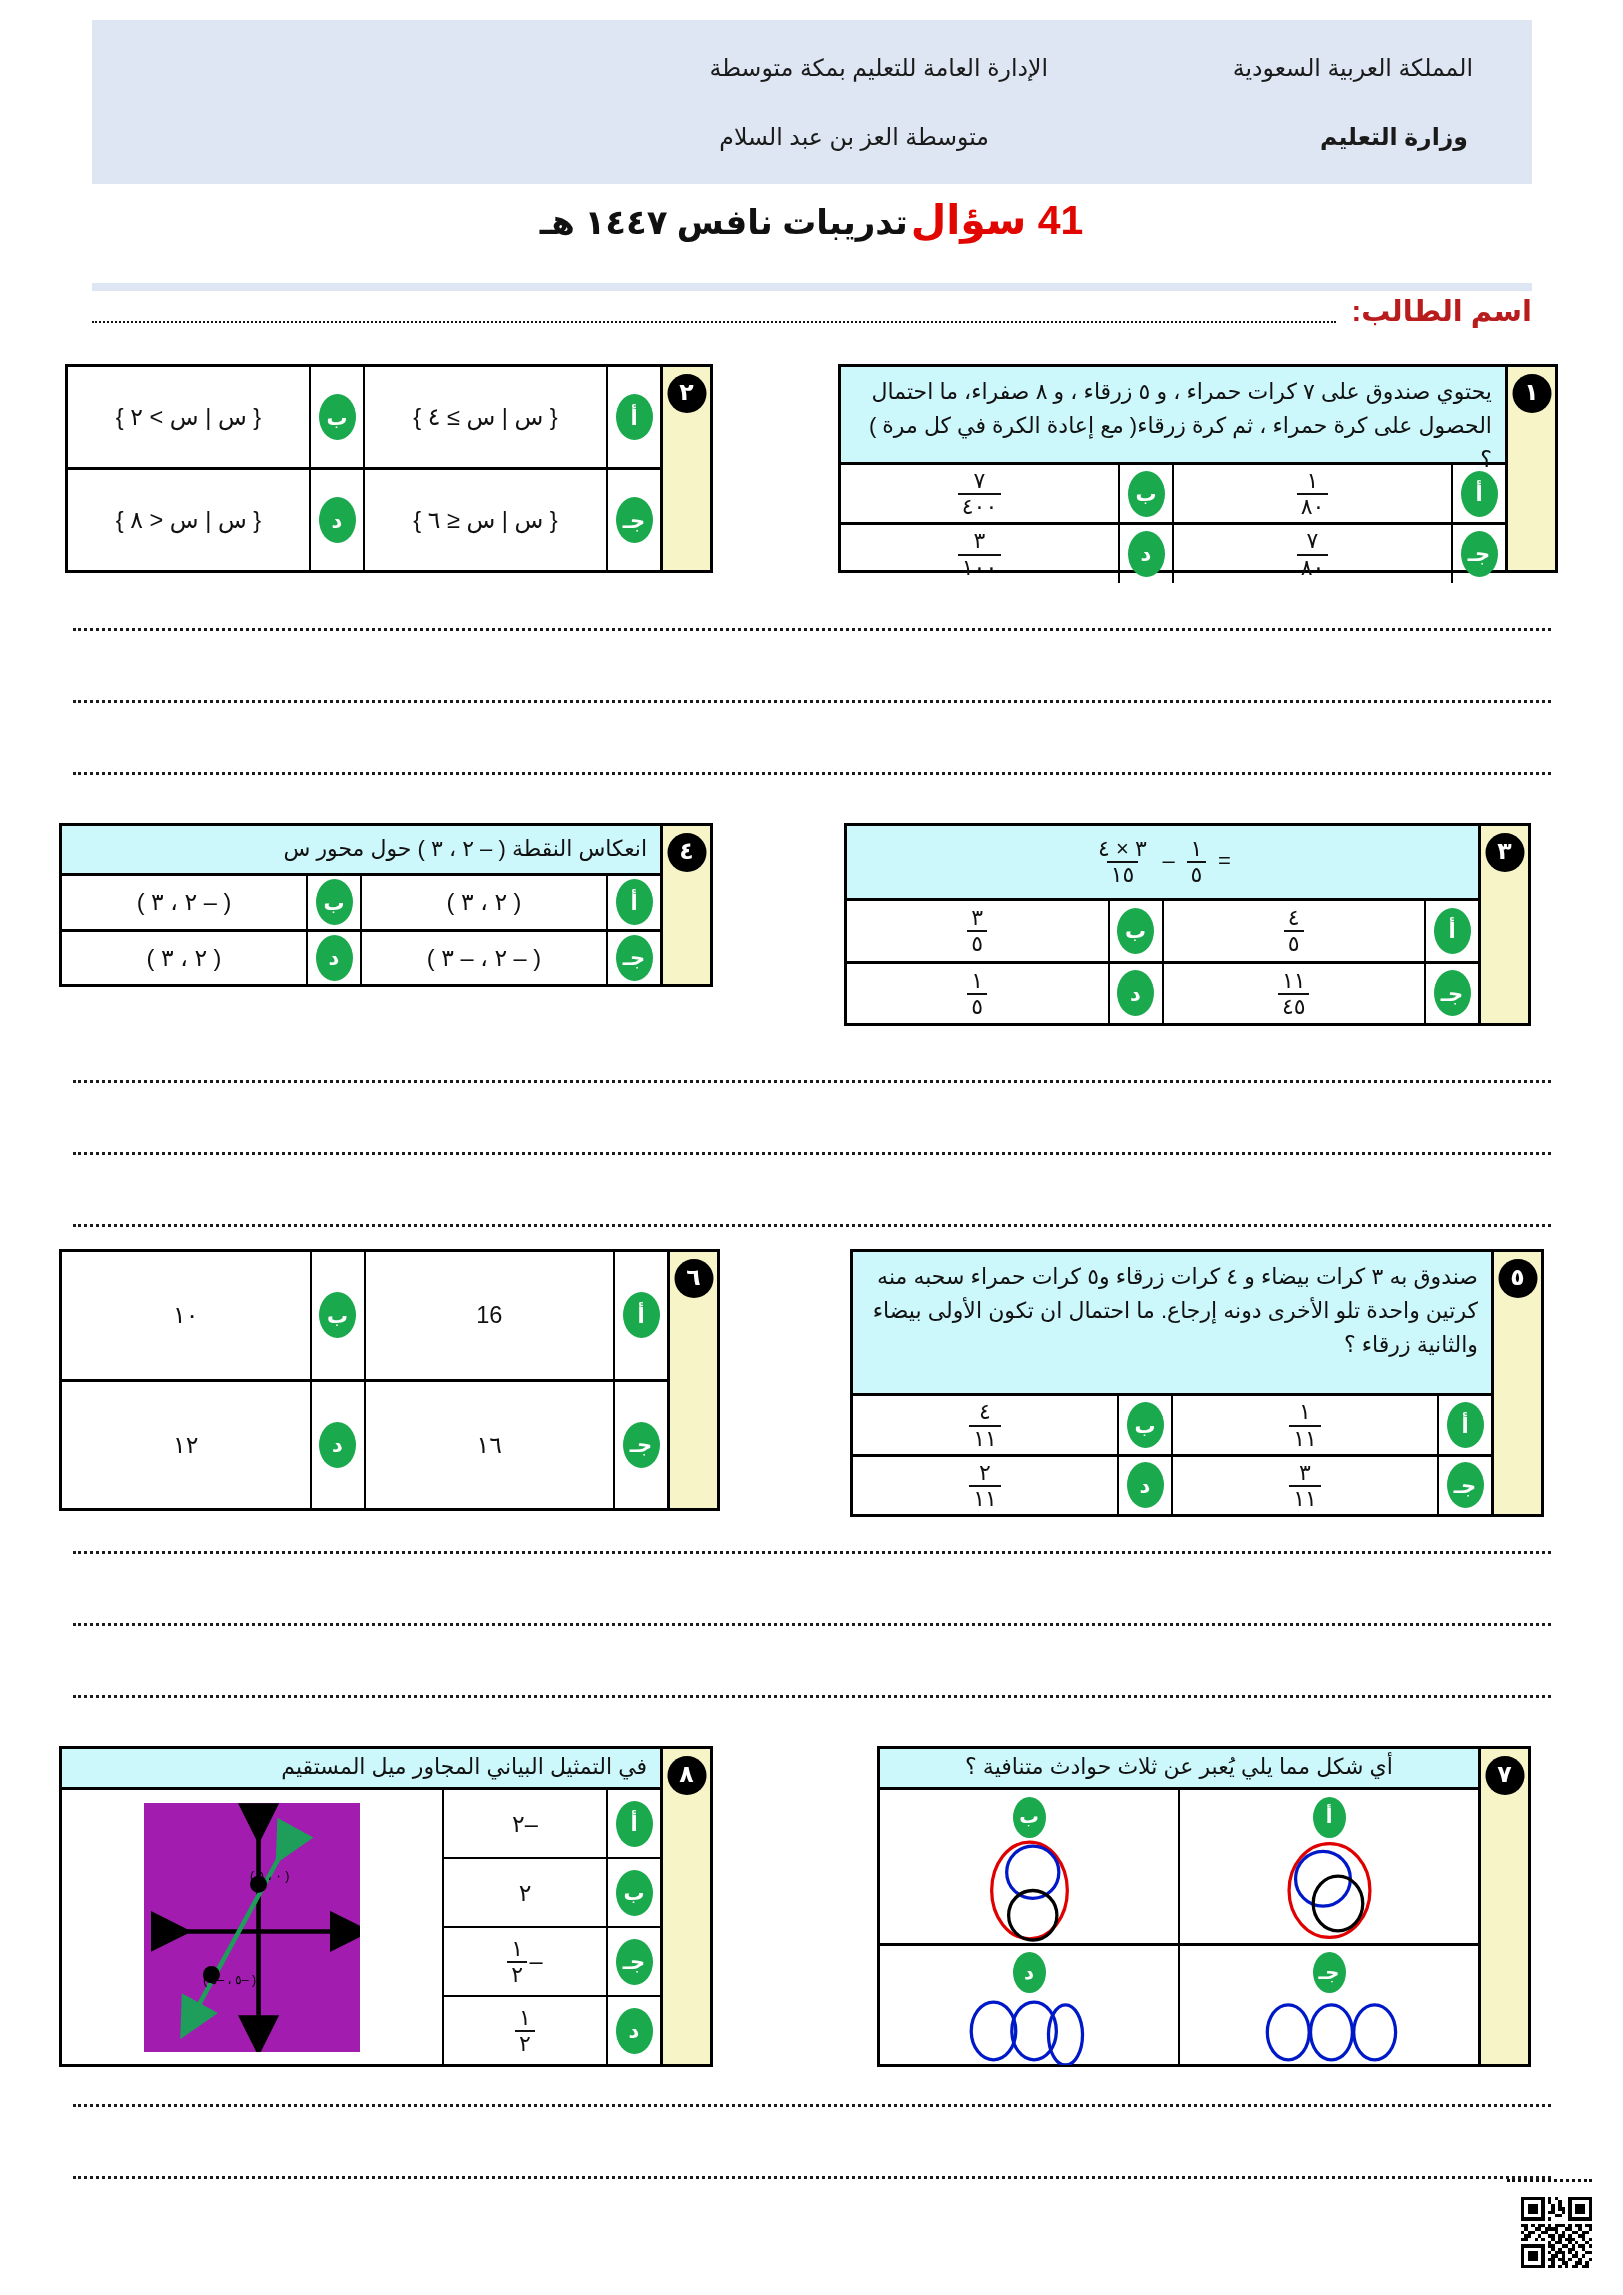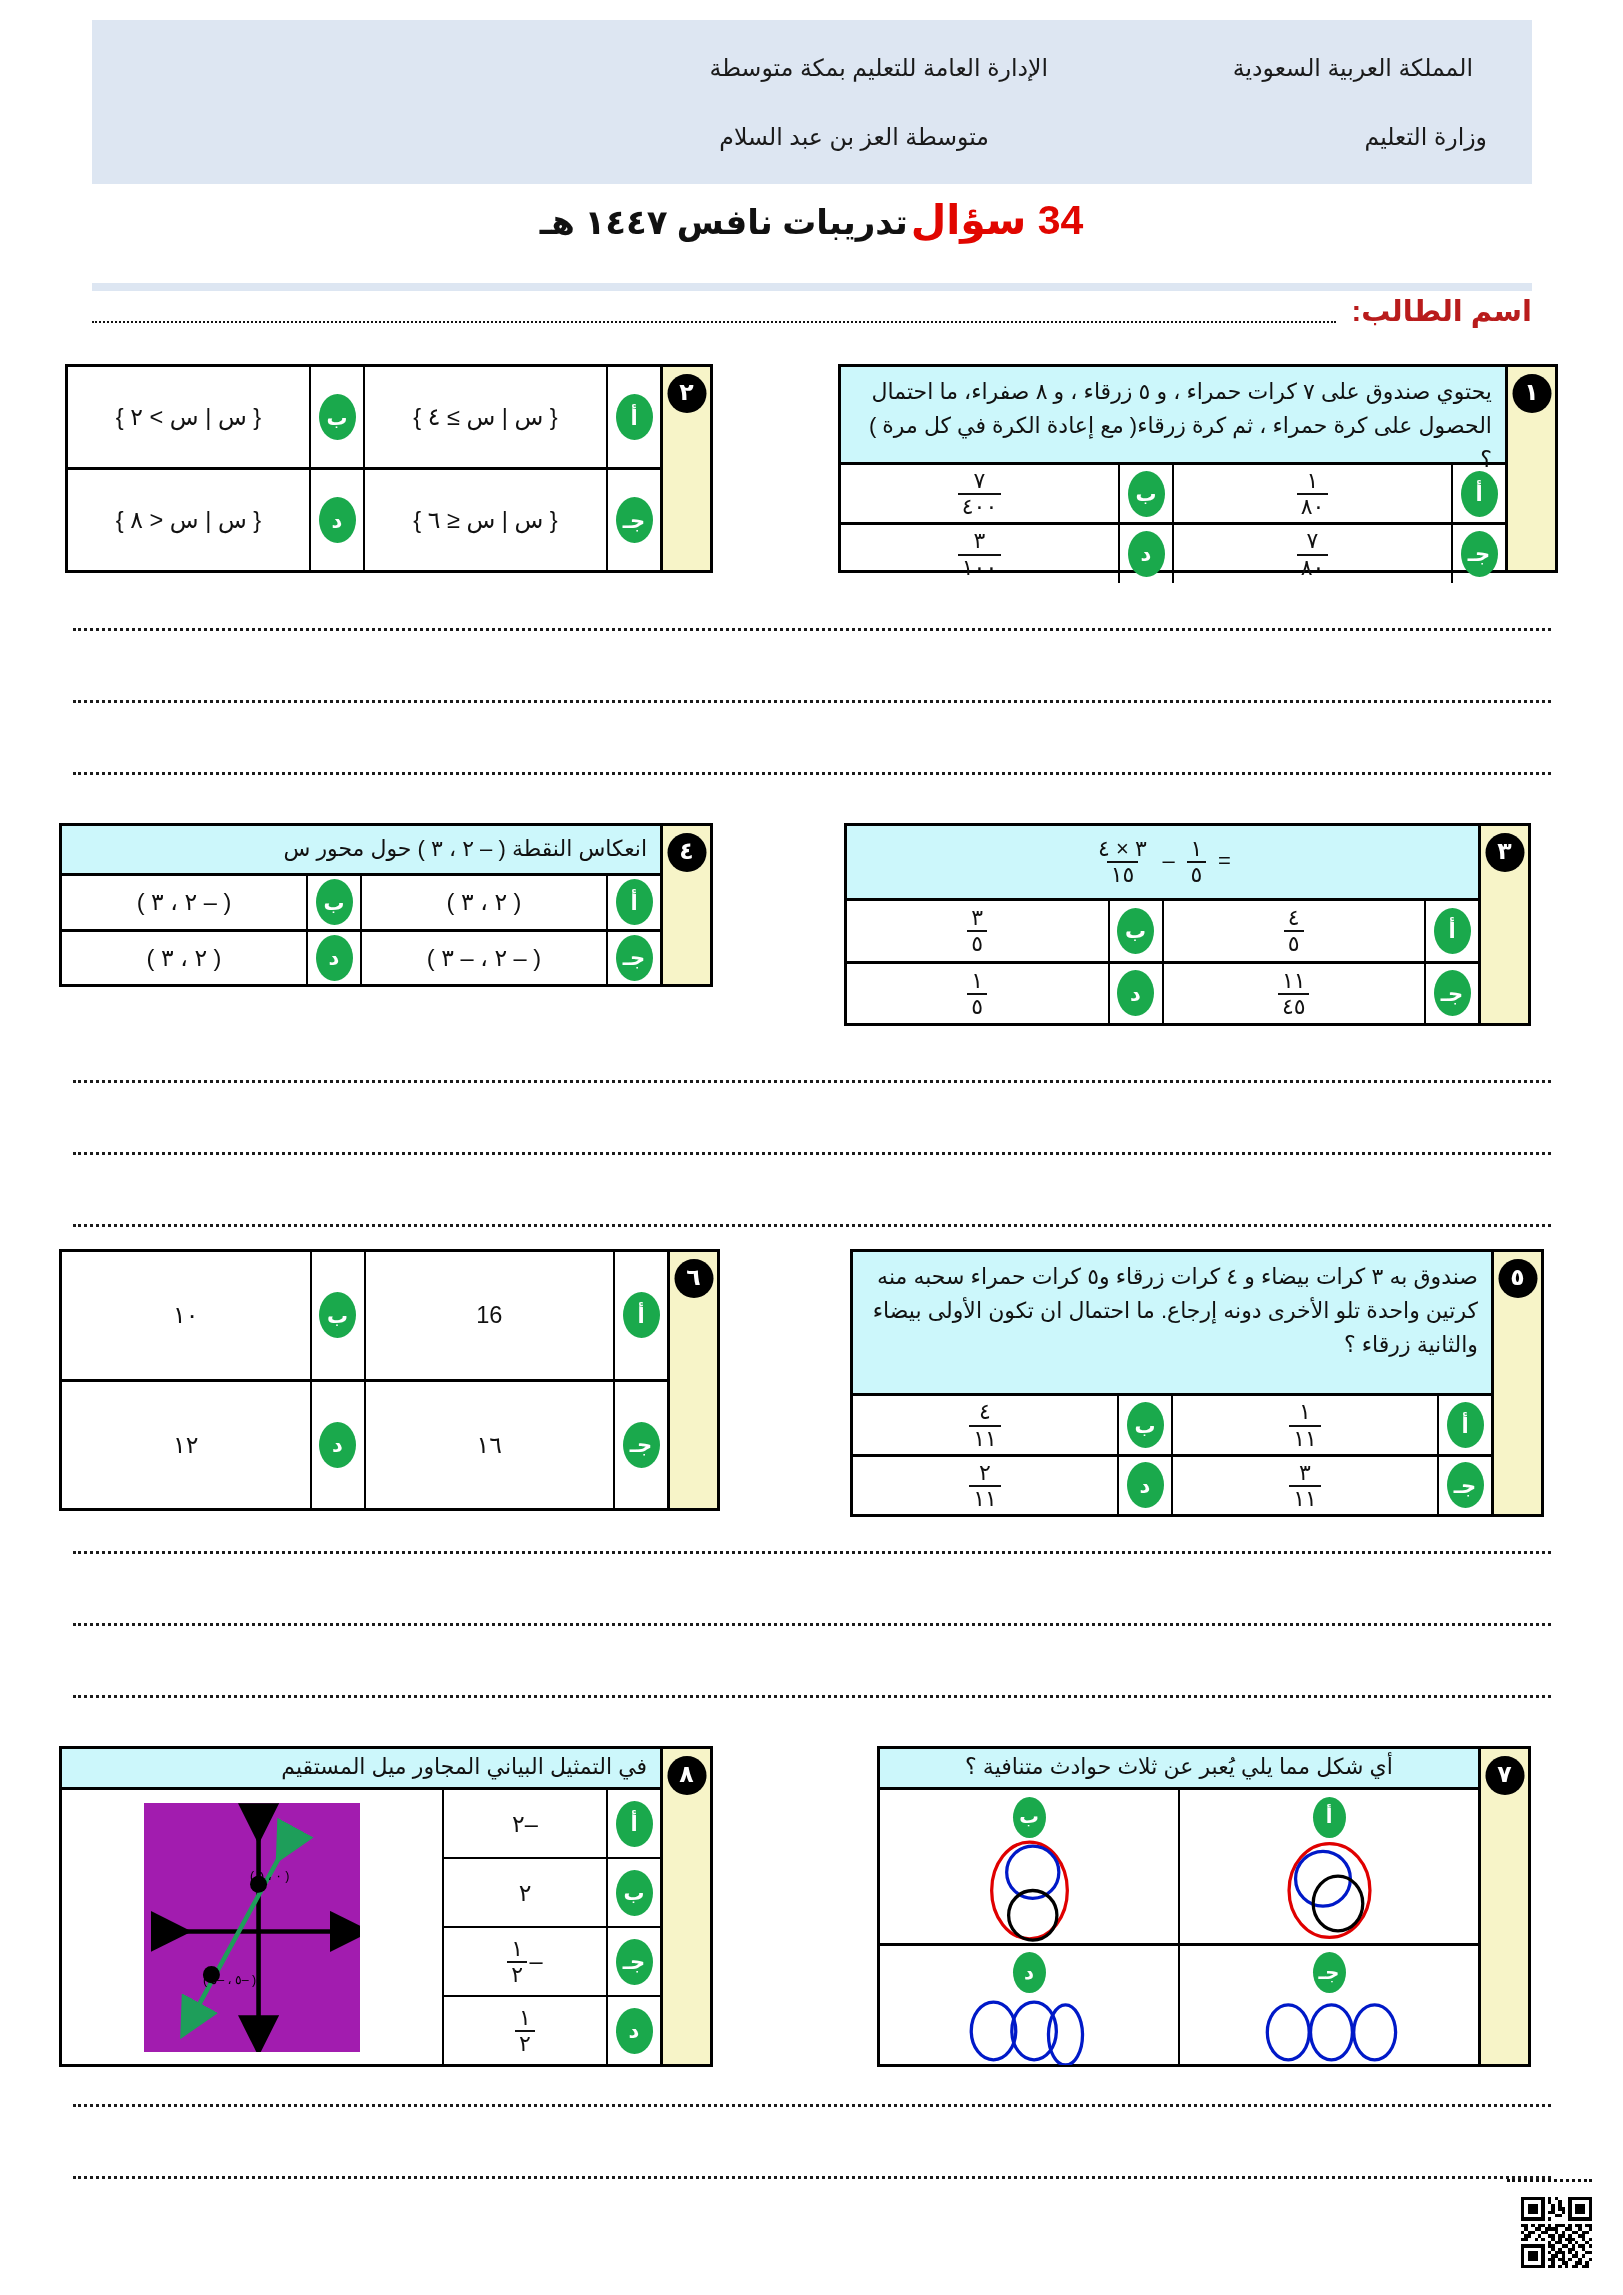--- a/index.html
+++ b/index.html
@@ -11,21 +11,21 @@
     overflow:hidden;
     position:relative;
   }
   
   .header-band{
     position:absolute; left:92px; top:19.6px; width:1440px; height:164px;
     background:#dde6f2;
   }
   .hdr-cell{ position:absolute; font-size:23.6px; color:#1a1a1a; white-space:nowrap;}
   .hdr-r1{ right:59px;  top:34px; }
-  .hdr-r2{ right:45px;  top:103px; }
+  .hdr-r2{ right:64px;  top:103px;font-weight:bold; }
   .hdr-l1{ right:484px;  top:34px; }
   .hdr-l2{ right:543px;  top:103px; }
 
   .title-row{
     position:absolute; left:0; top:196px; width:1623px;
     text-align:center; white-space:nowrap;
   }
   .title-red{ color:#e10600; font-size:41px; font-weight:bold; letter-spacing:0px;}
   .title-black{ color:#111; font-size:34px; font-weight:bold;}
 
@@ -138,21 +138,21 @@
 <body>
 
 <div class="header-band">
   <div class="hdr-cell hdr-r1">المملكة العربية السعودية</div>
   <div class="hdr-cell hdr-r2">وزارة التعليم</div>
   <div class="hdr-cell hdr-l1">الإدارة العامة للتعليم بمكة متوسطة</div>
   <div class="hdr-cell hdr-l2">متوسطة العز بن عبد السلام</div>
 </div>
 
 <div class="title-row">
-  <span class="title-red">34 سؤال</span>
+  <span class="title-red">41 سؤال</span>
   <span class="title-black">تدريبات نافس   ١٤٤٧ هـ</span>
 </div>
 
 <div class="thin-band"></div>
 
 <div class="name-row">
   <div class="name-label">اسم الطالب:</div>
   <div class="name-dots"></div>
 </div>
 

